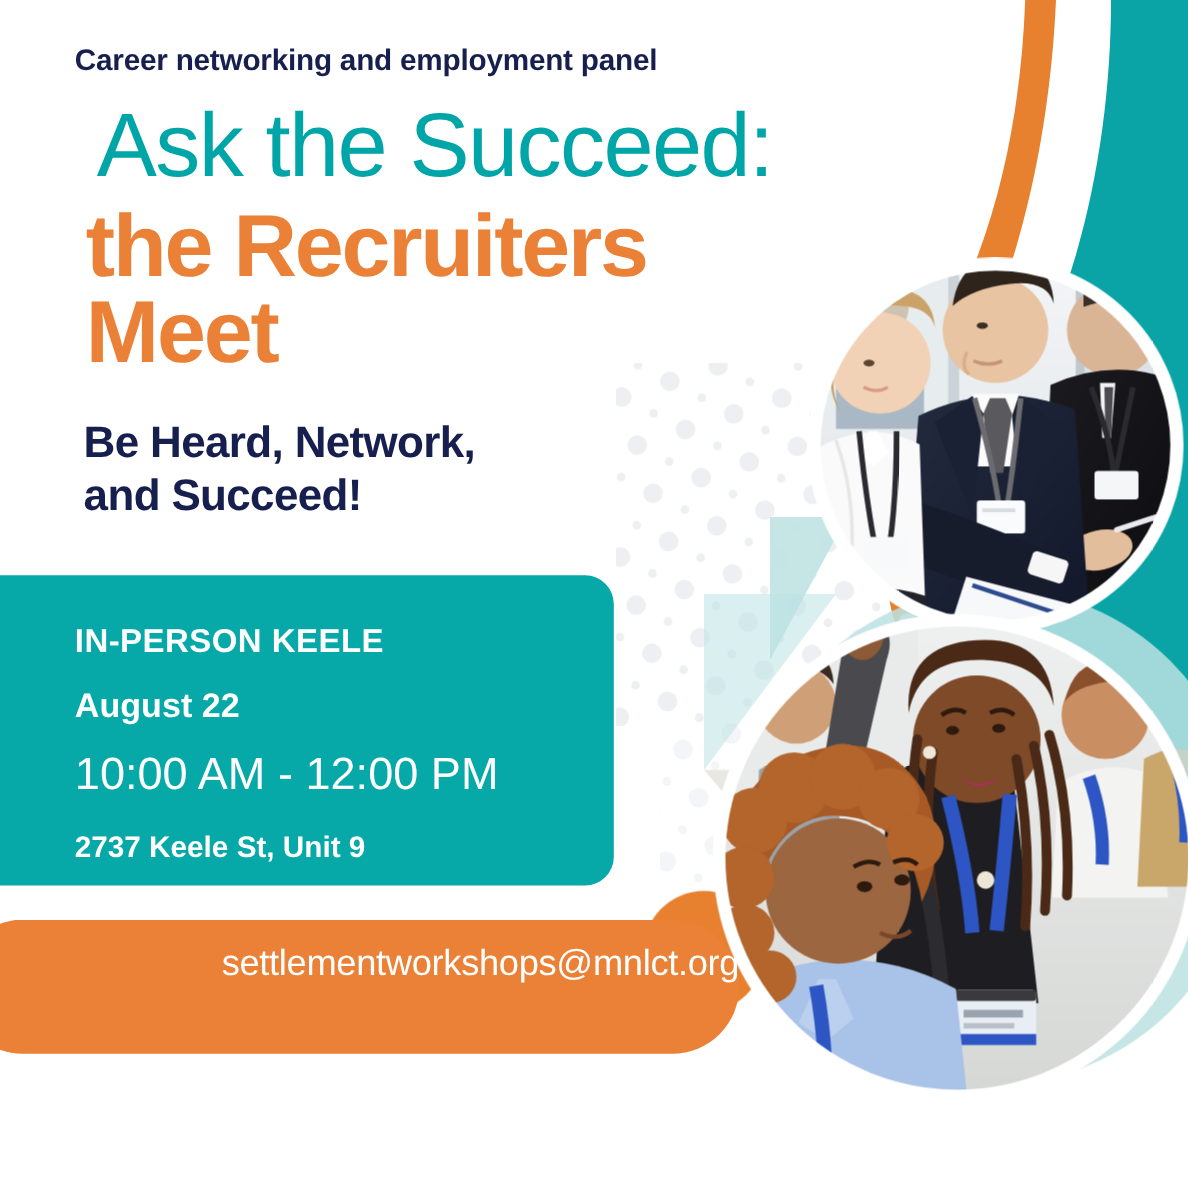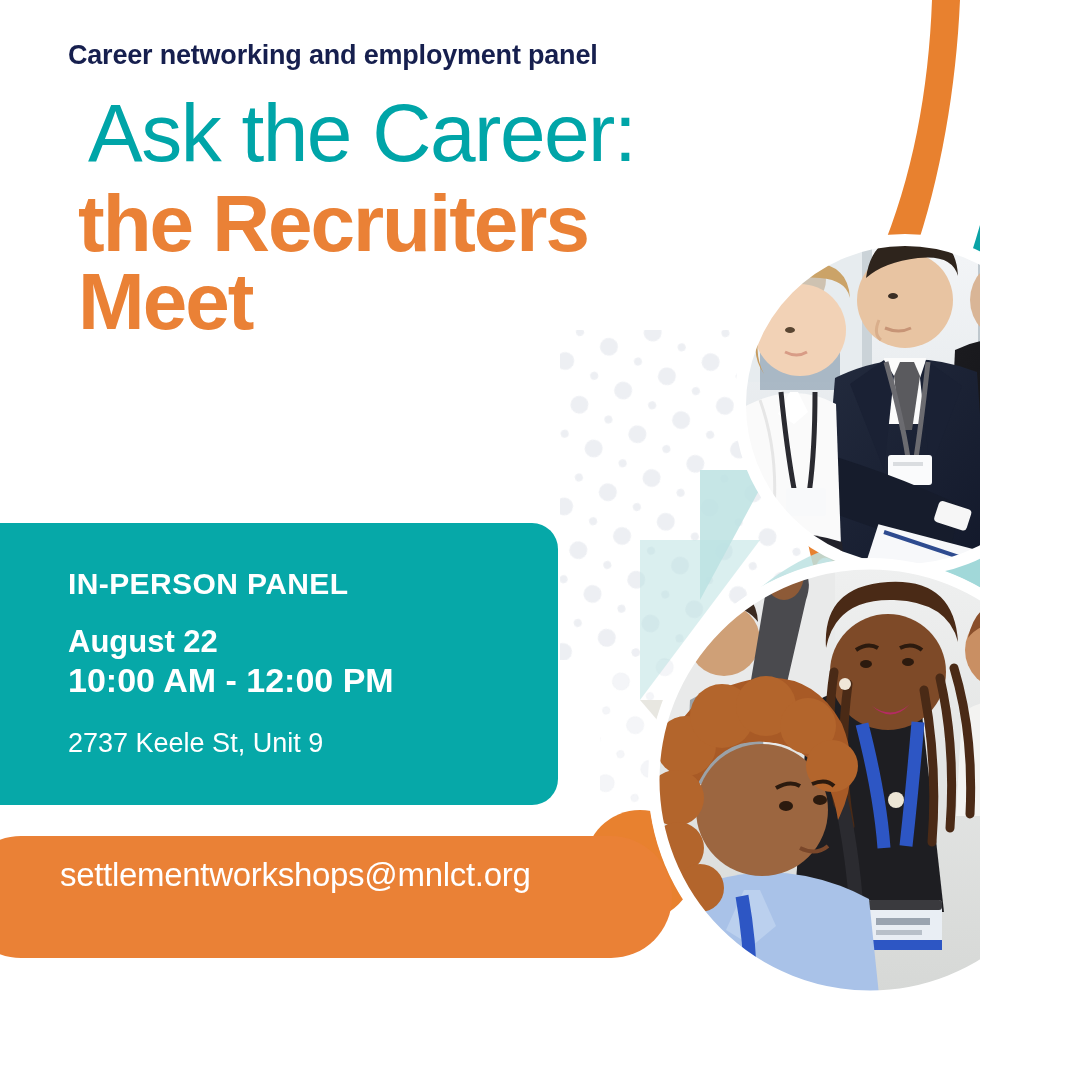--- a/index.html
+++ b/index.html
@@ -5,21 +5,21 @@
 <style>
   * { margin:0; padding:0; box-sizing:border-box; }
   html, body {
     width:1080px; height:1080px;
     background:#ffffff;
     font-family:"Liberation Sans", sans-serif;
     overflow:hidden;
   }
   .poster {
     position:relative;
-    width:980px; height:1080px;
+    width:1080px; height:1080px;
     background:#ffffff;
     overflow:hidden;
   }
 
   
   .bg-layer { position:absolute; inset:0; pointer-events:none; }
   .bg-layer svg { position:absolute; top:0; left:0; }
 
   
   .kicker {
@@ -55,43 +55,43 @@
     color:#ffffff;
   }
   .details-card .d-head {
     font-size:30px; font-weight:700; letter-spacing:0.4px;
     margin-bottom:24px;
   }
   .details-card .d-date {
     font-size:31px; font-weight:700; line-height:1.12;
   }
   .details-card .d-time {
-    font-size:34px; font-weight:700; line-height:1.2; margin-bottom:26px;
+    font-size:41px; font-weight:400; line-height:1.2; margin-bottom:26px;margin-top:19px;
   }
   .details-card .d-loc {
     font-size:27px; font-weight:700; line-height:1.22;
   }
   .details-card .d-addr {
-    font-size:27px; font-weight:400; line-height:1.22;
+    font-size:27px; font-weight:700; line-height:1.22;
   }
 
   
   .cta-band {
     position:absolute; left:-40px; top:836px;
     width:712px; height:122px;
     background:#EA8136;
     border-radius:61px;
     padding:18px 0 0 100px;
     color:#ffffff;
   }
   .cta-band .cta-head {
     font-size:33px; font-weight:700; letter-spacing:-0.2px; line-height:1.25;
   }
   .cta-band .cta-email {
-    font-size:33px; font-weight:400; letter-spacing:-0.3px; line-height:1.3;
+    font-size:33px; font-weight:400; letter-spacing:-0.3px; line-height:1.3;text-align:right;
   }
 
   
   .footer { position:absolute; left:0; top:965px; width:1080px; height:115px; }
 </style>
 </head>
 <body>
 
 <div class="poster">
 
@@ -304,30 +304,34 @@
           <path d="M812,784 q14,-6 22,2" stroke="#2B1A0E" stroke-width="4" fill="none"></path>
           <path d="M800,848 q16,8 28,-2" stroke="#7A472A" stroke-width="4" fill="none"></path>
         </g>
         <circle cx="870" cy="780" r="216" fill="none" stroke="#FFFFFF" stroke-width="11"></circle>
       </g>
     </svg>
   </div>
 
   <div class="kicker">Career networking and employment panel</div>
 
-  <h1 class="title-teal">Ask the Career:</h1>
+  <h1 class="title-teal">Ask the Succeed:</h1>
 
   <div class="title-orange">
     <span>the Recruiters</span>
     <span>Meet</span>
   </div>
 
+  <div class="subtitle">
+    <span>Be Heard, Network,</span>
+    <span>and Succeed!</span>
+  </div>
 
   <div class="details-card">
-    <div class="d-head">IN-PERSON PANEL</div>
+    <div class="d-head">IN-PERSON KEELE</div>
     <div class="d-date">August 22</div>
     <div class="d-time">10:00 AM - 12:00 PM</div>
     <div class="d-addr">2737 Keele St, Unit 9</div>
   </div>
 
   <div class="cta-band">
     <div class="cta-email">settlementworkshops@mnlct.org</div>
   </div>
 
   <div class="footer">

